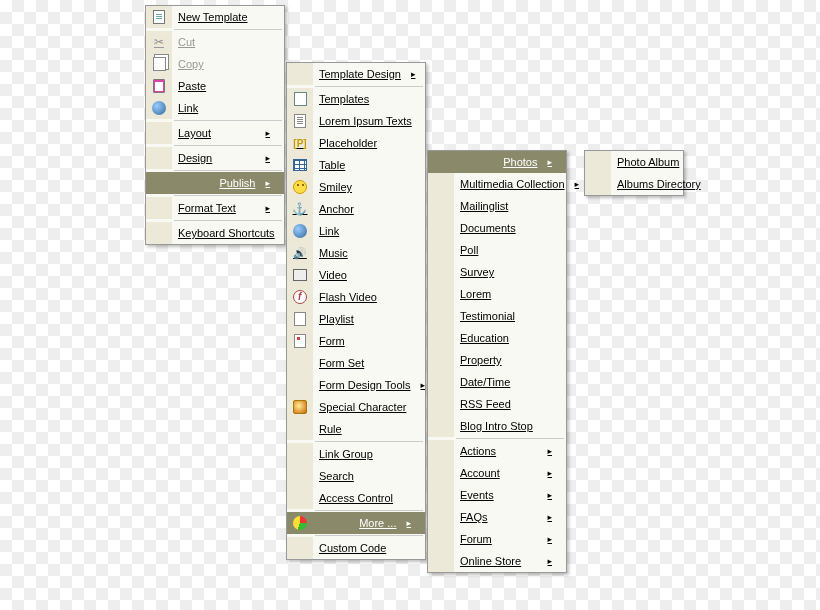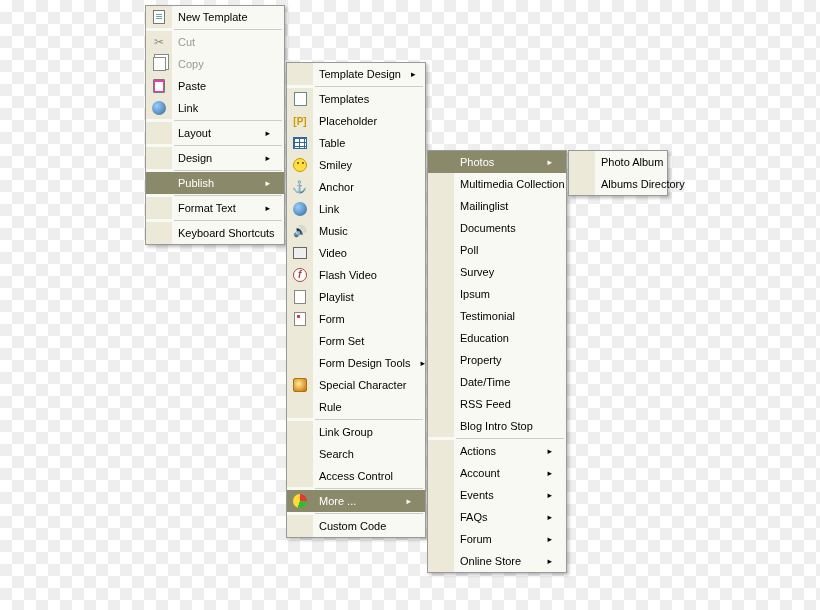--- a/index.html
+++ b/index.html
@@ -26,24 +26,26 @@
     box-shadow: 2px 2px 3px rgba(0,0,0,0.25);
   }
   .menu-item {
     display: flex;
     align-items: center;
     height: 22px;
     padding-right: 14px;
     cursor: default;
     position: relative;
     white-space: nowrap;
+    text-decoration: underline;
   }
   .menu-item.selected {
     background: #8a8a6a;
     color: #fff;
+    text-align: right;
   }
   .menu-item.disabled { color: #999; }
   .icon-slot {
     width: 26px;
     height: 22px;
     display: flex;
     align-items: center;
     justify-content: center;
     background: #ece9d8;
     flex-shrink: 0;
@@ -93,21 +95,21 @@
   .i-flash::after{content:"f";position:absolute;top:0;left:4px;color:#a44;font-style:italic;font-weight:bold;font-size:10px;}
   .i-playlist { width:12px; height:14px; background:#fff; border:1px solid #888; }
   .i-form { width:12px; height:14px; background:#fff; border:1px solid #888; position:relative; }
   .i-form::after{content:"";position:absolute;top:2px;left:2px;width:3px;height:3px;background:#c44;}
   .i-special { width:14px; height:14px; background:radial-gradient(circle at 40% 40%,#fe9,#c60); border-radius:2px; border:1px solid #a70; }
   .i-pie { width:14px; height:14px; border-radius:50%; background:conic-gradient(#e33 0 90deg,#3b3 90deg 200deg,#fd3 200deg 360deg); }
   
   #menu1 { left:145px; top:5px; width:140px; }
   #menu2 { left:286px; top:62px; width:140px; }
   #menu3 { left:427px; top:150px; width:140px; }
-  #menu4 { left:568px; top:150px; width:100px; }
+  #menu4 { left:584px; top:150px; width:100px; }
 </style>
 </head>
 <body>
 
 <div class="menu" id="menu1">
   <div class="menu-item">
     <span class="icon-slot">
         <span class="icon i-doc"></span>
       </span>
     <span class="label">New Template</span>
@@ -176,20 +178,26 @@
   </div>
   <div class="sep"></div>
   <div class="menu-item">
     <span class="icon-slot">
         <span class="icon i-template"></span>
       </span>
     <span class="label">Templates</span>
   </div>
   <div class="menu-item">
     <span class="icon-slot">
+        <span class="icon i-lorem"></span>
+      </span>
+    <span class="label">Lorem Ipsum Texts</span>
+  </div>
+  <div class="menu-item">
+    <span class="icon-slot">
         <span class="icon i-placeholder"></span>
       </span>
     <span class="label">Placeholder</span>
   </div>
   <div class="menu-item">
     <span class="icon-slot">
         <span class="icon i-table"></span>
       </span>
     <span class="label">Table</span>
   </div>
@@ -310,21 +318,21 @@
   <div class="menu-item">
     <span class="icon-slot"></span>
     <span class="label">Poll</span>
   </div>
   <div class="menu-item">
     <span class="icon-slot"></span>
     <span class="label">Survey</span>
   </div>
   <div class="menu-item">
     <span class="icon-slot"></span>
-    <span class="label">Ipsum</span>
+    <span class="label">Lorem</span>
   </div>
   <div class="menu-item">
     <span class="icon-slot"></span>
     <span class="label">Testimonial</span>
   </div>
   <div class="menu-item">
     <span class="icon-slot"></span>
     <span class="label">Education</span>
   </div>
   <div class="menu-item">

